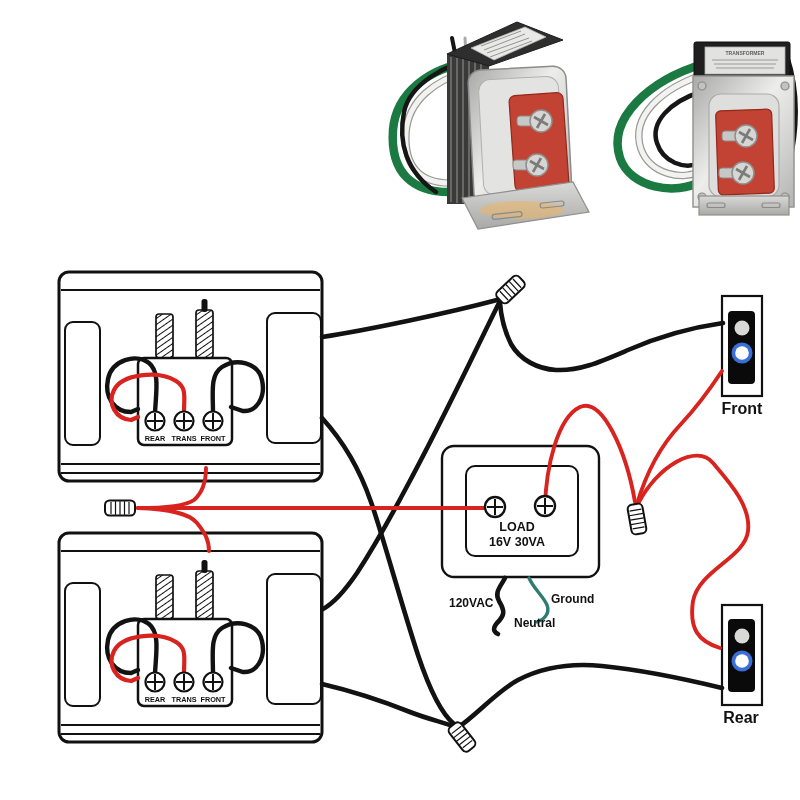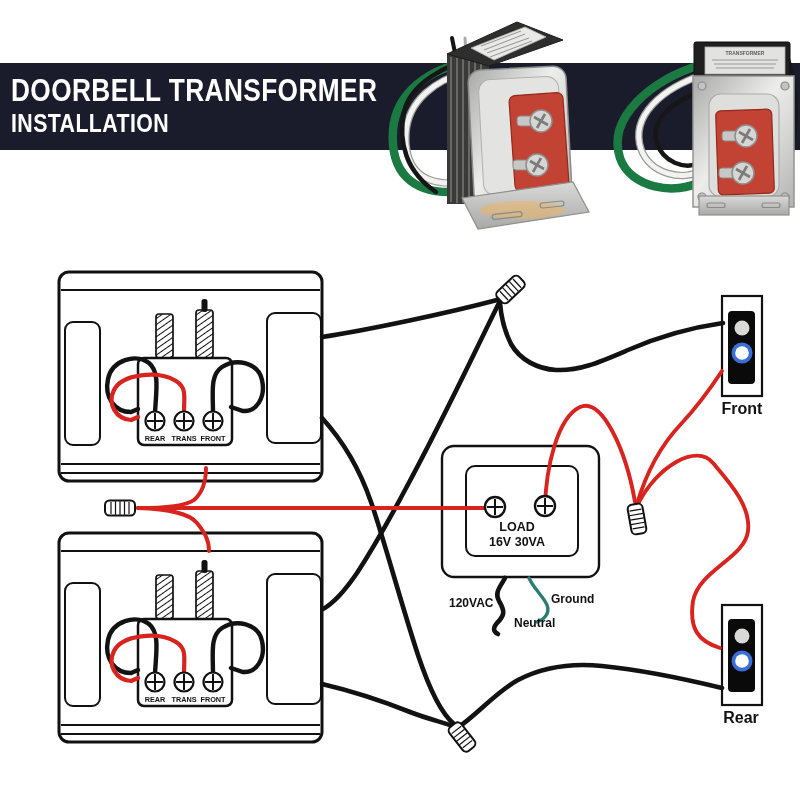--- a/index.html
+++ b/index.html
@@ -22,24 +22,20 @@
   .wire-gnd{fill:none;stroke:#2f7d72;stroke-width:3.4;stroke-linecap:round;}
   .box{fill:#fff;stroke:#111;}
   .loop-blk{fill:none;stroke:#121212;stroke-width:4.4;stroke-linecap:round;}
   .loop-red{fill:none;stroke:#d8231f;stroke-width:4.2;stroke-linecap:round;}
 </style>
 </head>
 <body>
 
 <div class="canvas">
 
-  <div class="banner">
-    <div class="banner-line1">DOORBELL TRANSFORMER</div>
-    <div class="banner-line2">INSTALLATION</div>
-  </div>
 
   <svg class="scene" width="800" height="800" viewBox="0 0 800 800">
     <defs>
       <pattern id="coilhatch" width="5" height="5" patternUnits="userSpaceOnUse" patternTransform="rotate(55)">
         <rect width="5" height="5" fill="#fff"></rect>
         <line x1="0" y1="0" x2="0" y2="5" stroke="#111" stroke-width="2"></line>
       </pattern>
       <linearGradient id="metal1" x1="0" y1="0" x2="1" y2="1">
         <stop offset="0" stop-color="#a9a9a7"></stop>
           <stop offset=".45" stop-color="#ededeb"></stop>

